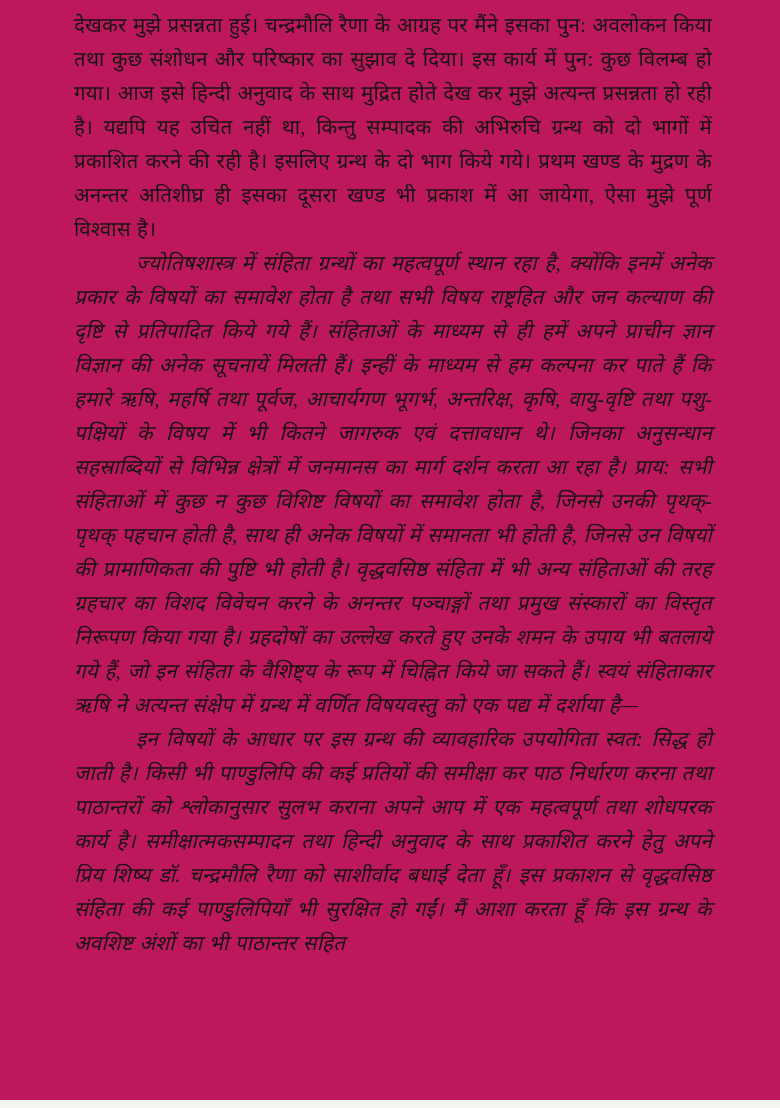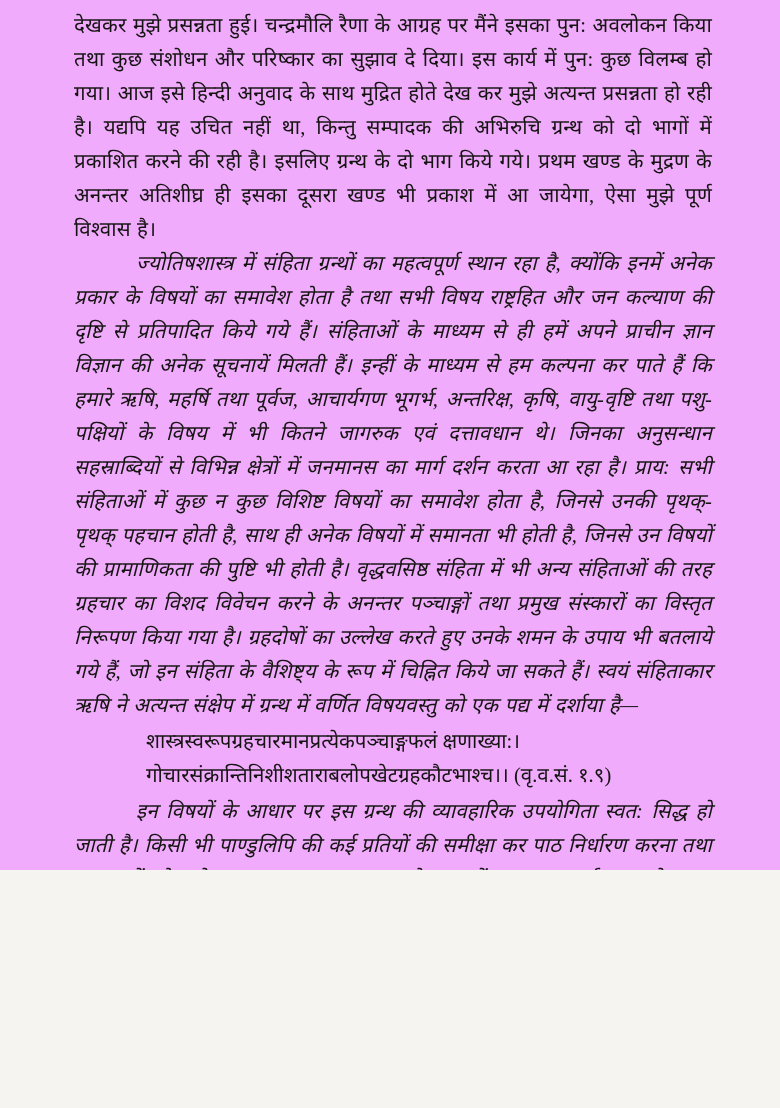--- a/index.html
+++ b/index.html
@@ -3,23 +3,23 @@
 <meta charset="utf-8">
 <style>
   html, body {
     margin: 0;
     padding: 0;
     background: #f5f4f1;
   }
   .scan-page {
     position: relative;
     width: 780px;
-    height: 870px;
+    height: 1100px;
     margin: 0 auto;
-    background: #f0abfc;
+    background: #be185d;
     box-sizing: border-box;
     padding: 8px 68px 0 74px;
     overflow: hidden;
     font-family: "Liberation Serif", "DejaVu Sans", serif;
     color: #161412;
   }
   .para {
     margin: 0;
     font-size: 20.5px;
     line-height: 34px;
@@ -43,20 +43,16 @@
 </style>
 </head>
 <body>
 
 <div class="scan-page">
 
   <p class="para">देखकर मुझे प्रसन्नता हुई। चन्द्रमौलि रैणा के आग्रह पर मैंने इसका पुन: अवलोकन किया तथा कुछ संशोधन और परिष्कार का सुझाव दे दिया। इस कार्य में पुन: कुछ विलम्ब हो गया। आज इसे हिन्दी अनुवाद के साथ मुद्रित होते देख कर मुझे अत्यन्त प्रसन्नता हो रही है। यद्यपि यह उचित नहीं था, किन्तु सम्पादक की अभिरुचि ग्रन्थ को दो भागों में प्रकाशित करने की रही है। इसलिए ग्रन्थ के दो भाग किये गये। प्रथम खण्ड के मुद्रण के अनन्तर अतिशीघ्र ही इसका दूसरा खण्ड भी प्रकाश में आ जायेगा, ऐसा मुझे पूर्ण विश्वास है।</p>
 
   <p class="para first-line-indent">ज्योतिषशास्त्र में संहिता ग्रन्थों का महत्वपूर्ण स्थान रहा है, क्योंकि इनमें अनेक प्रकार के विषयों का समावेश होता है तथा सभी विषय राष्ट्रहित और जन कल्याण की दृष्टि से प्रतिपादित किये गये हैं। संहिताओं के माध्यम से ही हमें अपने प्राचीन ज्ञान विज्ञान की अनेक सूचनायें मिलती हैं। इन्हीं के माध्यम से हम कल्पना कर पाते हैं कि हमारे ऋषि, महर्षि तथा पूर्वज, आचार्यगण भूगर्भ, अन्तरिक्ष, कृषि, वायु-वृष्टि तथा पशु-पक्षियों के विषय में भी कितने जागरुक एवं दत्तावधान थे। जिनका अनुसन्धान सहस्राब्दियों से विभिन्न क्षेत्रों में जनमानस का मार्ग दर्शन करता आ रहा है। प्राय: सभी संहिताओं में कुछ न कुछ विशिष्ट विषयों का समावेश होता है, जिनसे उनकी पृथक्-पृथक् पहचान होती है, साथ ही अनेक विषयों में समानता भी होती है, जिनसे उन विषयों की प्रामाणिकता की पुष्टि भी होती है। वृद्धवसिष्ठ संहिता में भी अन्य संहिताओं की तरह ग्रहचार का विशद विवेचन करने के अनन्तर पञ्चाङ्गों तथा प्रमुख संस्कारों का विस्तृत निरूपण किया गया है। ग्रहदोषों का उल्लेख करते हुए उनके शमन के उपाय भी बतलाये गये हैं, जो इन संहिता के वैशिष्ट्य के रूप में चिह्नित किये जा सकते हैं। स्वयं संहिताकार ऋषि ने अत्यन्त संक्षेप में ग्रन्थ में वर्णित विषयवस्तु को एक पद्य में दर्शाया है—</p>
 
-  <div class="verse-block">
-    <div class="verse-line">शास्त्रस्वरूपग्रहचारमानप्रत्येकपञ्चाङ्गफलं क्षणाख्या:।</div>
-    <div class="verse-line">गोचारसंक्रान्तिनिशीशताराबलोपखेटग्रहकौटभाश्च।। (वृ.व.सं. १.९)</div>
-  </div>
 
   <p class="para first-line-indent">इन विषयों के आधार पर इस ग्रन्थ की व्यावहारिक उपयोगिता स्वत: सिद्ध हो जाती है। किसी भी पाण्डुलिपि की कई प्रतियों की समीक्षा कर पाठ निर्धारण करना तथा पाठान्तरों को श्लोकानुसार सुलभ कराना अपने आप में एक महत्वपूर्ण तथा शोधपरक कार्य है। समीक्षात्मकसम्पादन तथा हिन्दी अनुवाद के साथ प्रकाशित करने हेतु अपने प्रिय शिष्य डॉ. चन्द्रमौलि रैणा को साशीर्वाद बधाई देता हूँ। इस प्रकाशन से वृद्धवसिष्ठ संहिता की कई पाण्डुलिपियाँ भी सुरक्षित हो गईं। मैं आशा करता हूँ कि इस ग्रन्थ के अवशिष्ट अंशों का भी पाठान्तर सहित</p>
 
 </div>
 
 </body></html>

